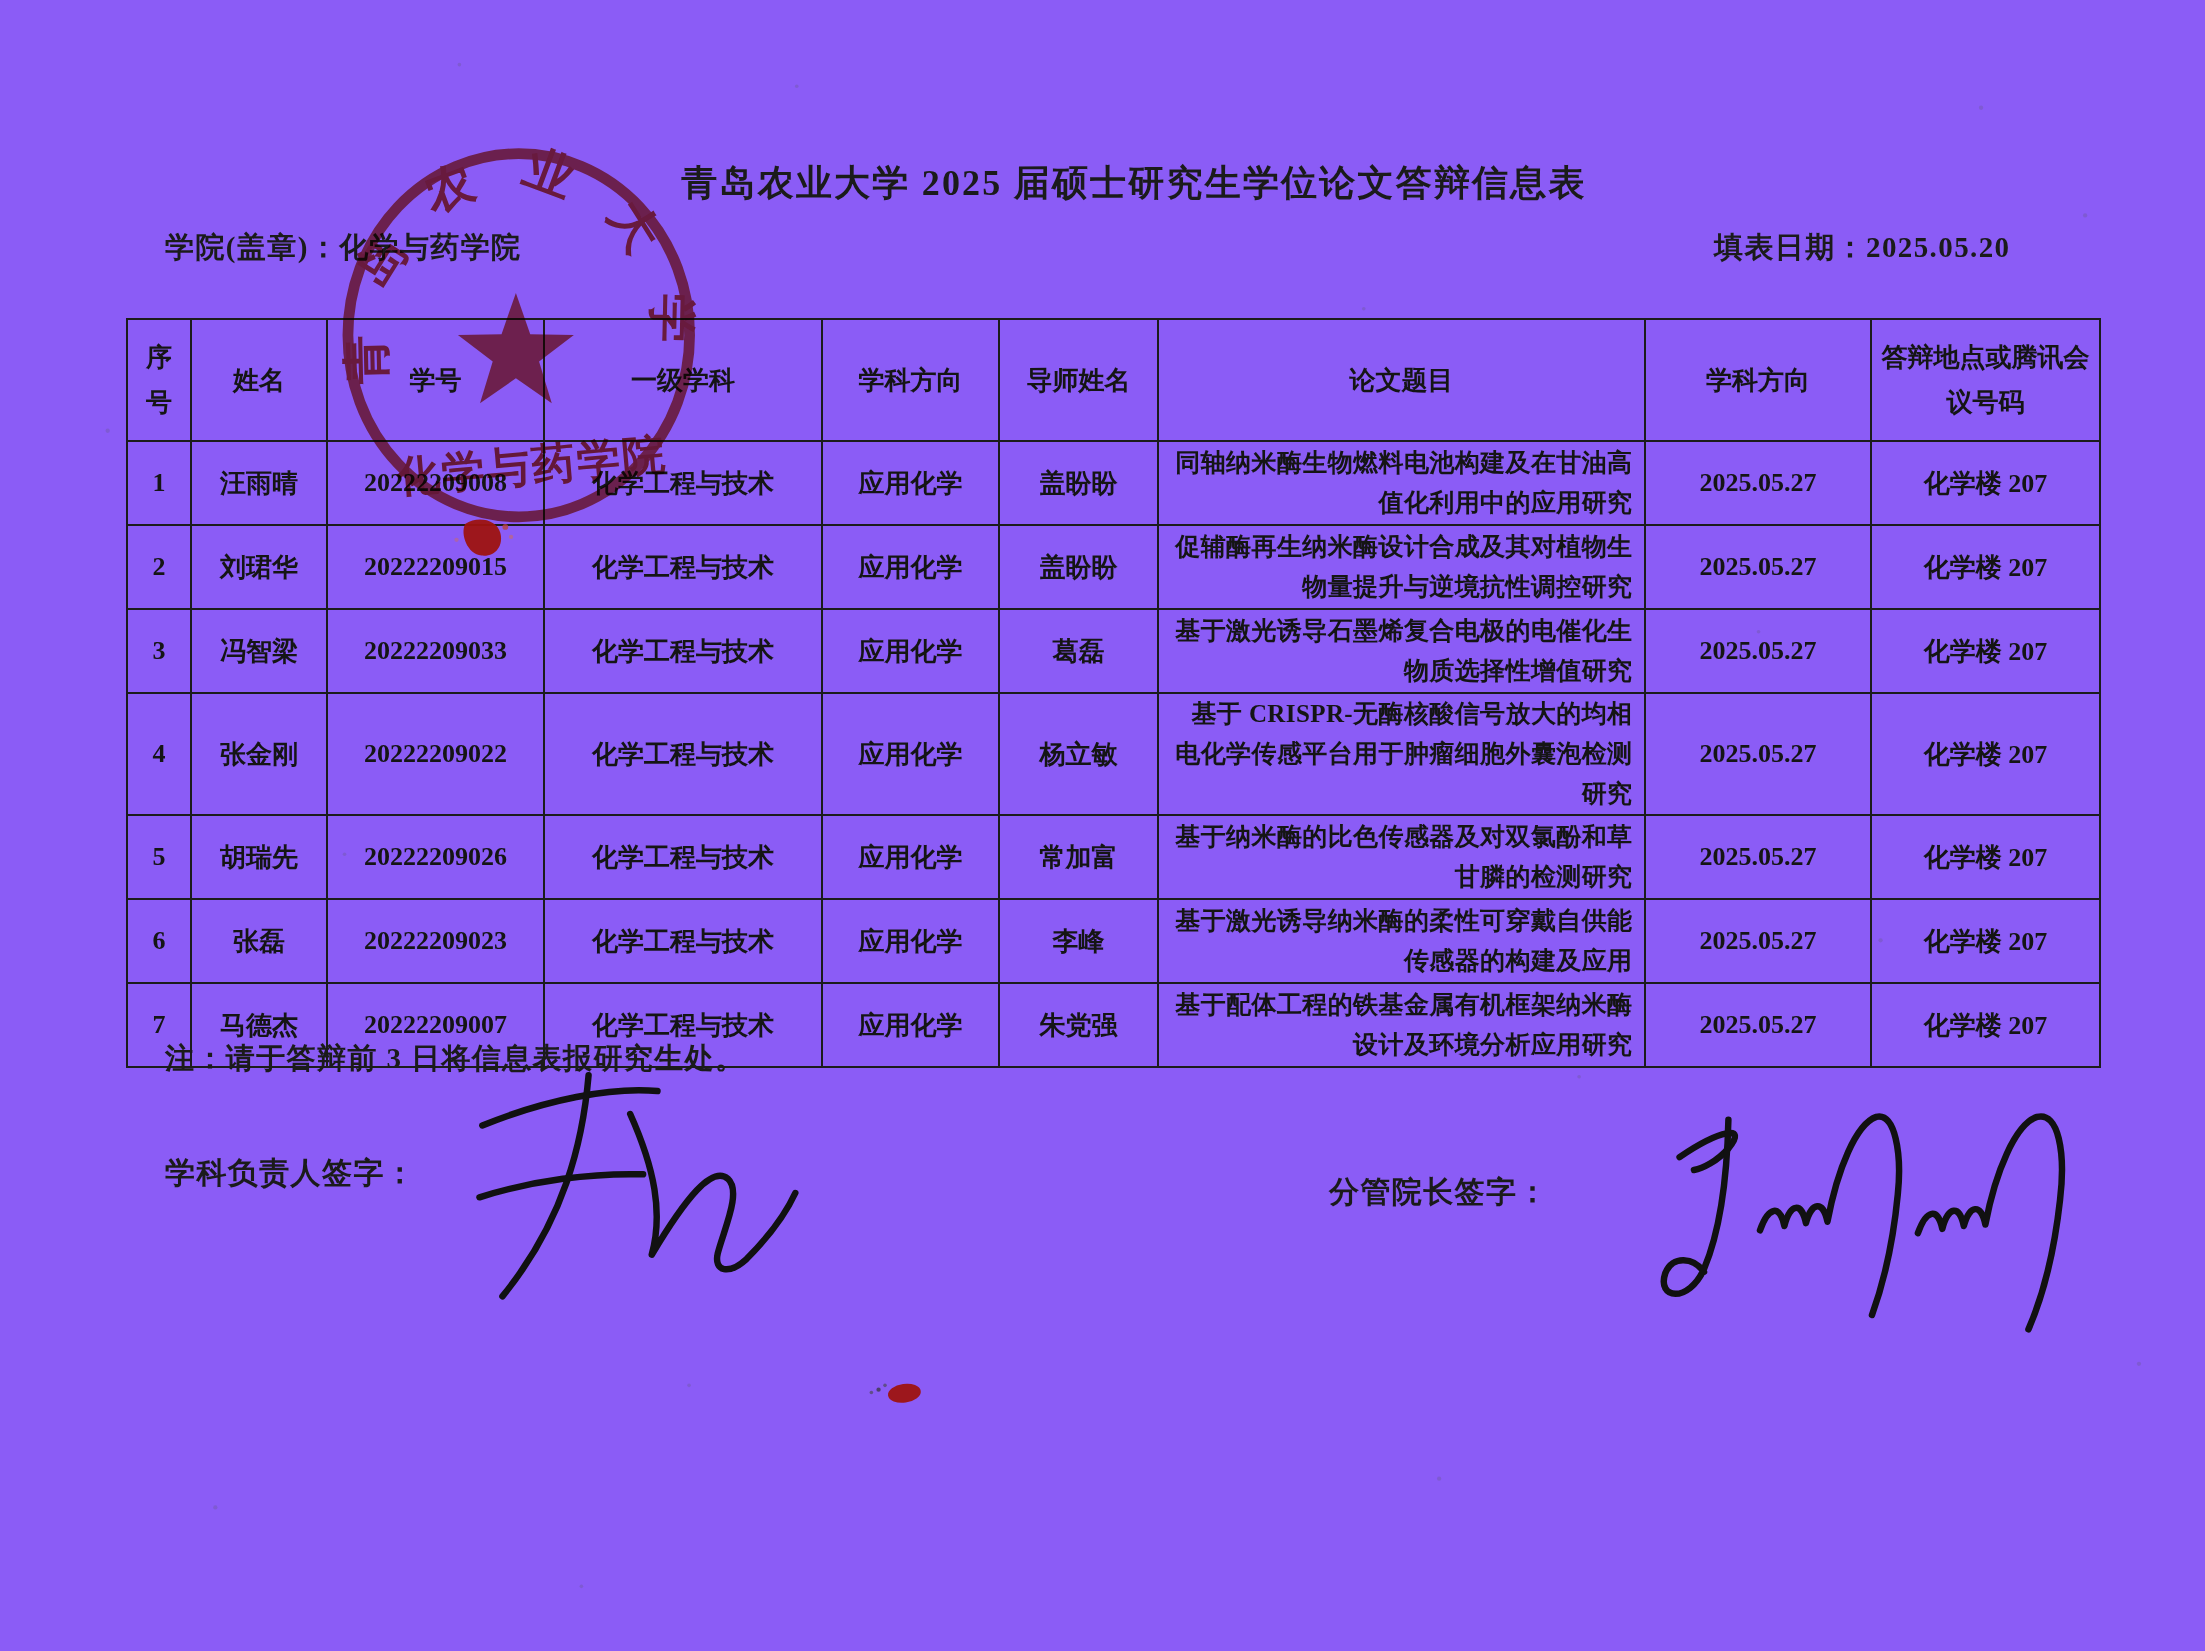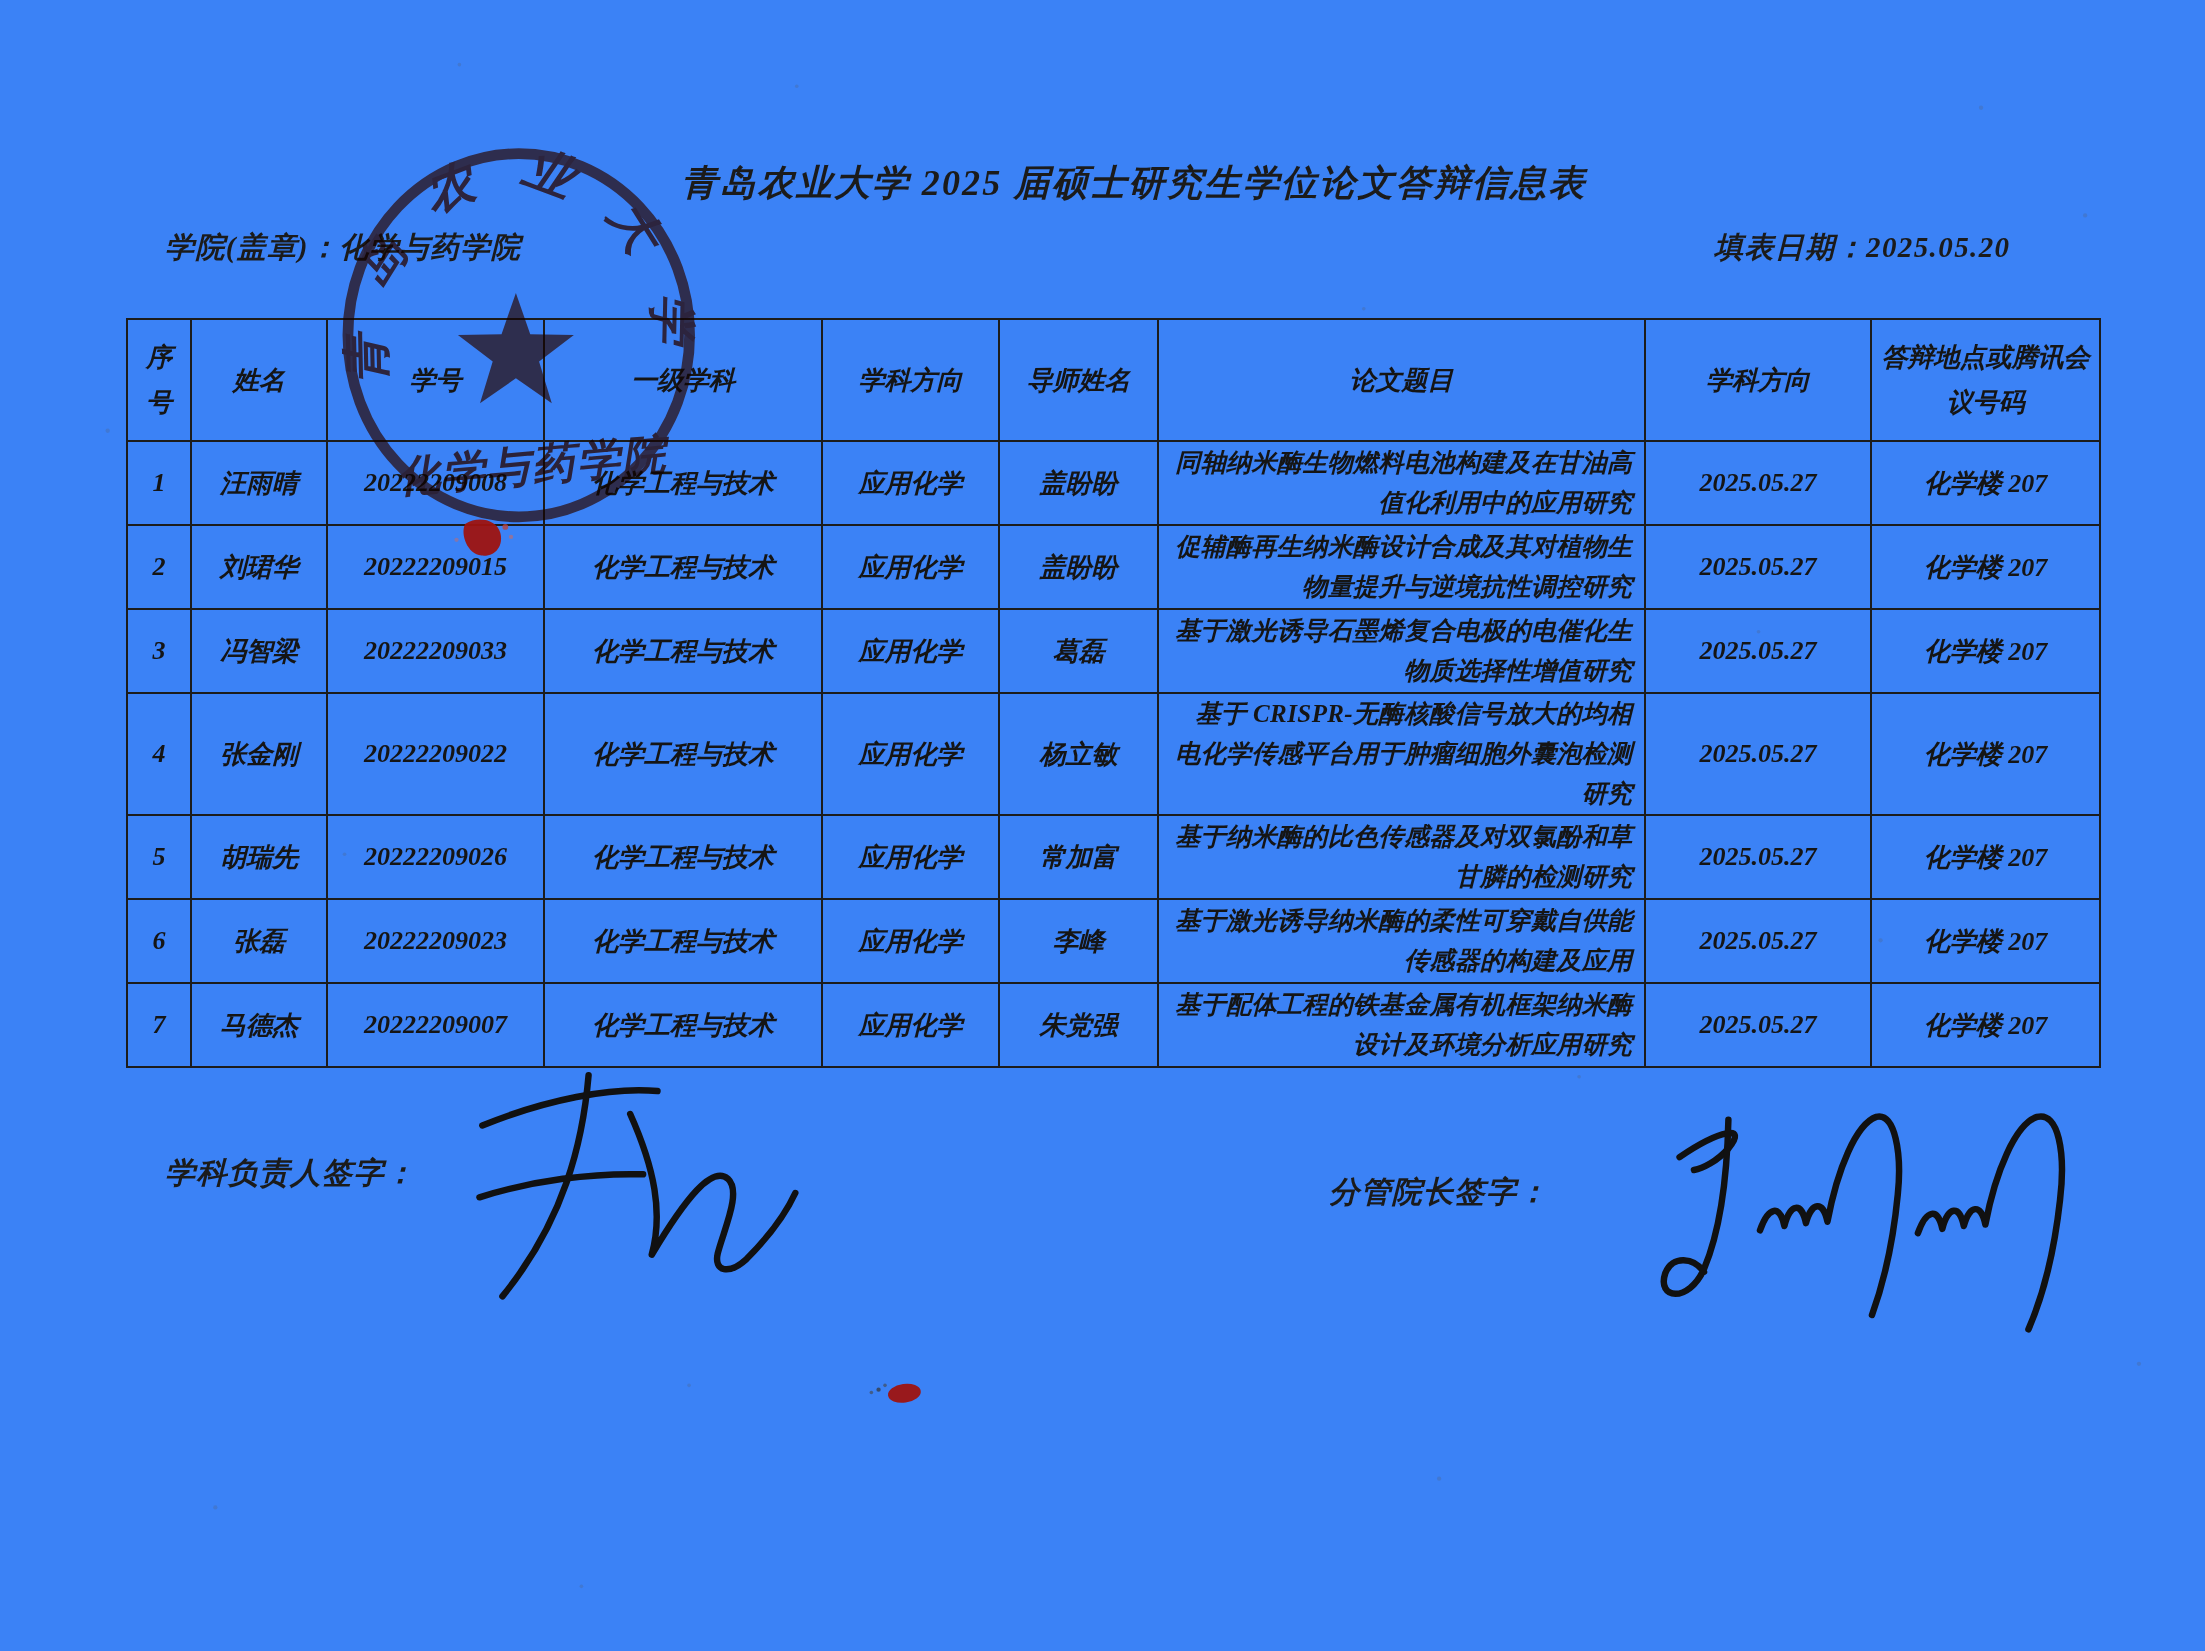--- a/index.html
+++ b/index.html
@@ -3,21 +3,21 @@
 <meta charset="utf-8">
 <style>
   html,body{margin:0;padding:0;}
   body{
     width:2205px;height:1651px;
     background:#e8e8e6;
     font-family:"Liberation Serif","DejaVu Serif",serif;
   }
   .page{
     position:relative;width:2205px;height:1651px;
-    background:#3b82f6;overflow:hidden;color:#1b1b1b;font-style:italic;
+    background:#8b5cf6;overflow:hidden;color:#1b1b1b;
   }
   .page-title{
     position:absolute;left:0;top:159px;width:2268px;
     text-align:center;font-size:36px;font-weight:700;letter-spacing:2.2px;
   }
   .subhead-left{position:absolute;left:165px;top:228px;font-size:29px;font-weight:700;letter-spacing:1.4px;text-align:center;}
   .subhead-right{position:absolute;left:1714px;top:228px;font-size:29px;font-weight:700;letter-spacing:1.4px;}
   table.info-table{
     position:absolute;left:126px;top:318px;width:1972px;height:708px;
     border-collapse:collapse;table-layout:fixed;
@@ -153,20 +153,21 @@
         <td>化学工程与技术</td>
         <td>应用化学</td>
         <td>朱党强</td>
         <td class="title-cell">基于配体工程的铁基金属有机框架纳米酶设计及环境分析应用研究</td>
         <td>2025.05.27</td>
         <td>化学楼 207</td>
       </tr>
     </tbody>
   </table>
 
+  <div class="note-line">注：请于答辩前 3 日将信息表报研究生处。</div>
 
   <div class="sig-label-left">学科负责人签字：</div>
   <div class="sig-label-right">分管院长签字：</div>
 
   <svg class="stamp" width="445" height="503" viewBox="420 140 620 700">
     <defs>
       <path id="ring-arc" d="M 557.5 568.5 A 190 205 0 1 1 886.5 568.5" fill="none"></path>
     </defs>
     <ellipse cx="722" cy="466" rx="238" ry="253" fill="none" stroke="#bb3a33" stroke-width="15" opacity="0.92"></ellipse>
     <text font-size="68" font-weight="700" fill="#b93831" letter-spacing="58" font-family="Liberation Serif, DejaVu Serif, serif">

